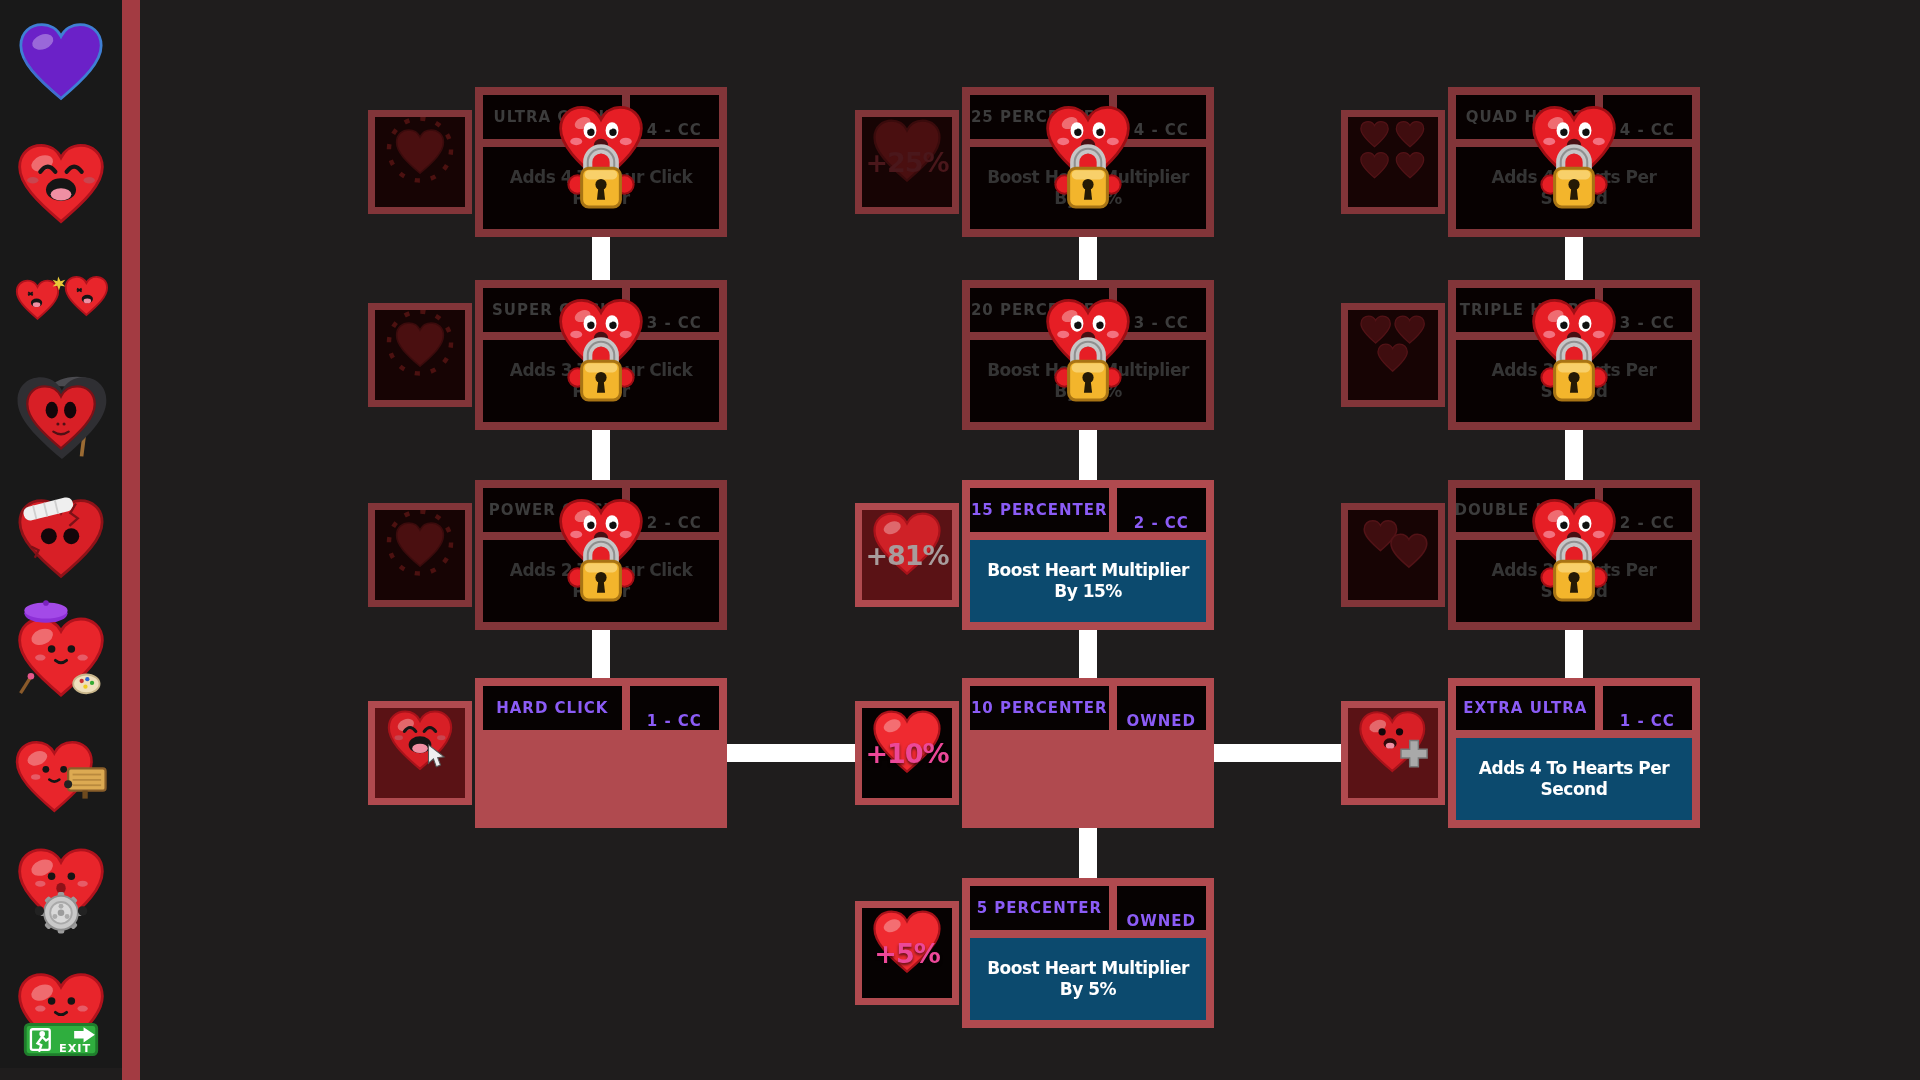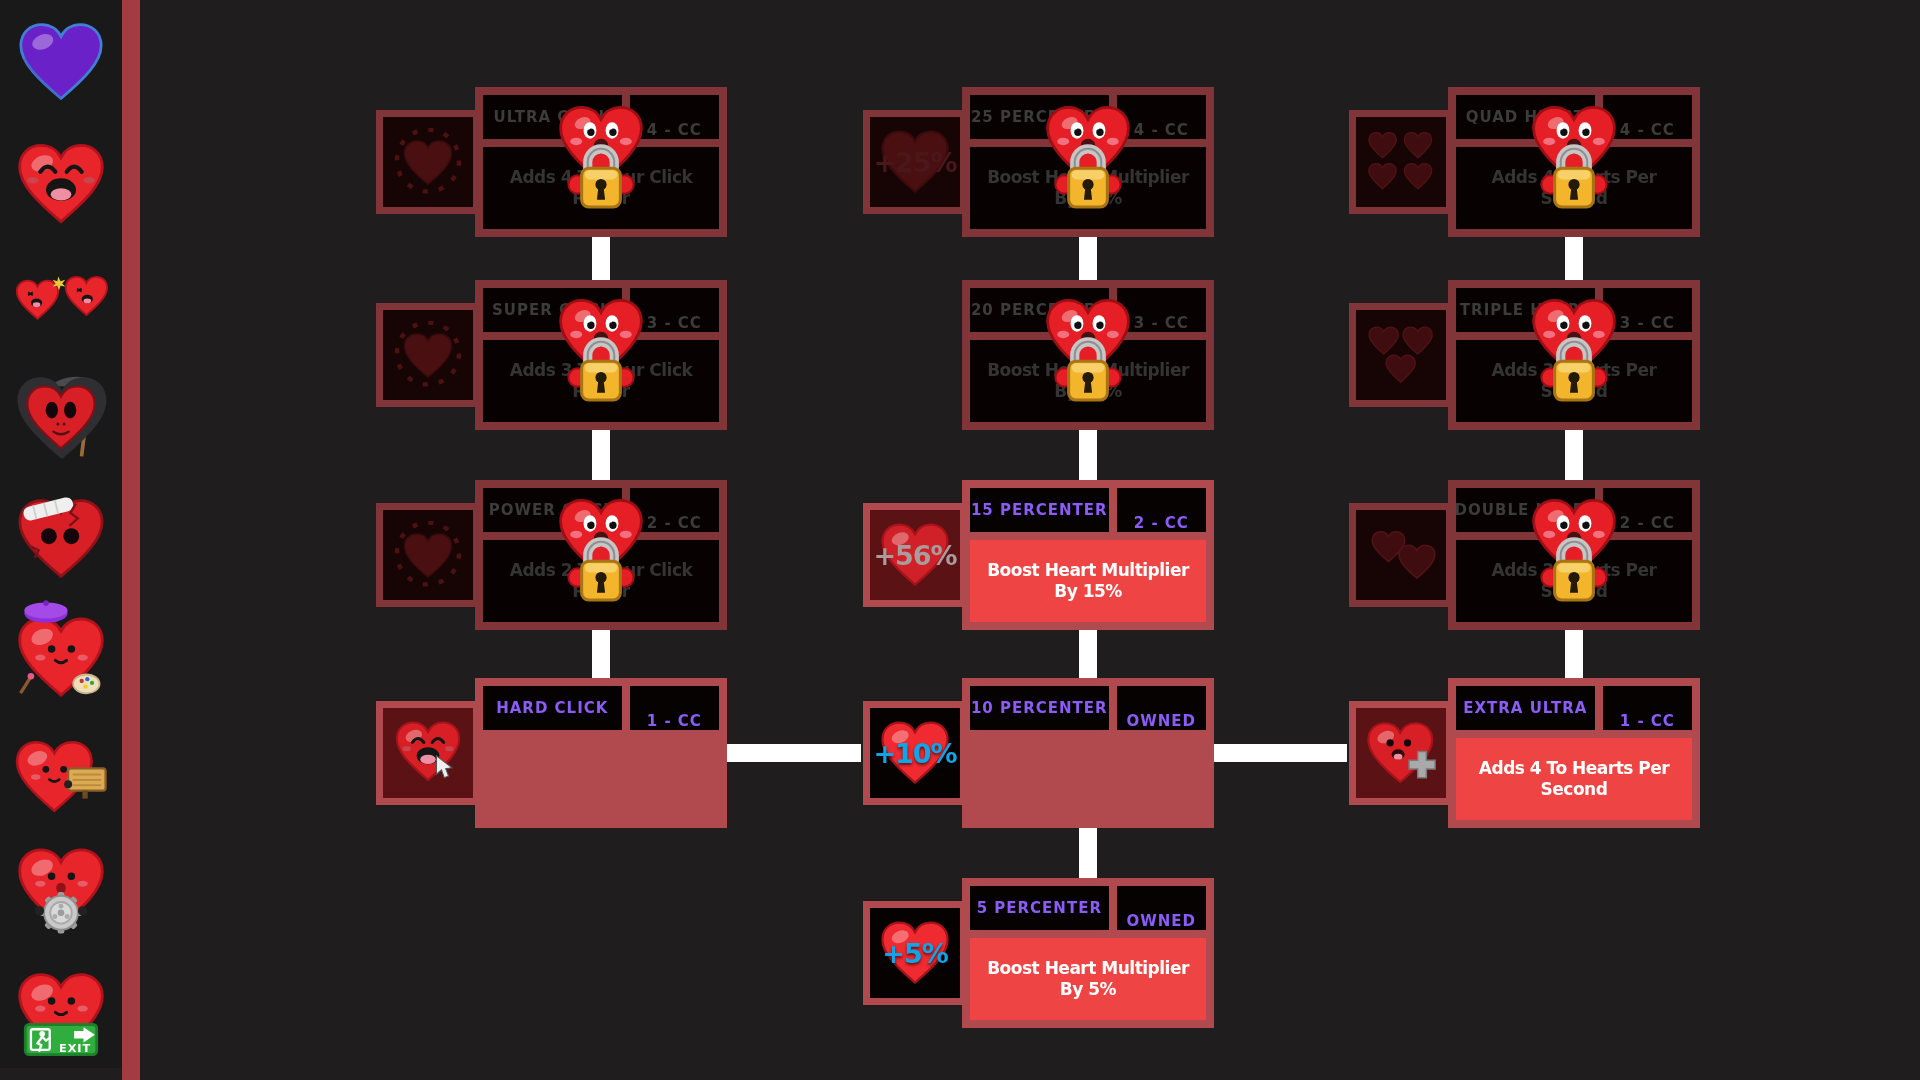--- a/index.html
+++ b/index.html
@@ -15,47 +15,47 @@
   
   .tree{position:absolute;inset:0;}
   .connector{position:absolute;background:var(--connector,#fff);z-index:1;}
 
   .node{position:absolute;width:252px;height:150px;z-index:2;}
   .card{position:absolute;inset:0;background:var(--frame);padding:8px;box-sizing:border-box;
         display:flex;flex-direction:column;gap:8px;cursor:pointer;}
   .hdr{display:flex;gap:8px;height:44px;flex:none;}
   .title-box{flex:1.55;background:#060202;display:flex;align-items:center;justify-content:center;overflow:hidden;}
   .cost-box{flex:1;background:#060202;display:flex;align-items:flex-end;justify-content:center;overflow:hidden;}
-  .body-box{flex:1;background:#ef4444;display:flex;align-items:center;justify-content:center;
+  .body-box{flex:1;background:#0c4a6e;display:flex;align-items:center;justify-content:center;
             text-align:center;padding:2px 4px;}
   .t-title,.t-cost{font-weight:bold;font-size:15px;letter-spacing:1px;color:#8b5cf6;white-space:nowrap;}
   .t-desc{font-weight:bold;font-size:17px;letter-spacing:-0.5px;line-height:1.25;color:#fff;max-width:228px;}
 
   .icon-box{position:absolute;left:-107px;top:23px;width:104px;height:104px;box-sizing:border-box;
-            border:7px solid var(--frame);display:flex;align-items:center;justify-content:center;margin-left:8px;}
+            border:7px solid var(--frame);display:flex;align-items:flex-start;justify-content:center;}
   .icon-wrap{width:74px;height:68px;display:block;}
   .icon-wrap svg{width:100%;height:100%;display:block;}
   .icon-label{position:absolute;inset:0;display:flex;align-items:center;justify-content:center;
               font-weight:bold;font-size:27px;letter-spacing:-1px;pointer-events:none;}
 
   .lock{position:absolute;left:50%;top:14px;transform:translateX(-50%);width:102px;height:116px;z-index:4;}
   .lock svg{width:100%;height:100%;display:block;}
 
   
   .n-available,.n-owned{--frame:var(--frameOn,#b04a4f);}
   .n-locked{--frame:var(--frameOff,#823539);}
   .n-locked .t-title,.n-locked .t-cost{color:#3c3c3c;}
   .n-locked .t-desc{color:#343434;}
   .n-locked .title-box,.n-locked .cost-box,.n-locked .body-box{background:#070101;}
   .n-available .icon-box{background:#5a1215;}
   .n-owned .icon-box{background:#060202;}
   .n-locked .icon-box{background:#170404;}
   .n-locked .icon-label{color:#4a171b;}
   .n-available .icon-label{color:#a89c9c;}
-  .n-owned .icon-label{color:#0ea5e9;text-shadow:0 2px 3px rgba(0,0,0,.6);}
+  .n-owned .icon-label{color:#ec4899;text-shadow:0 2px 3px rgba(0,0,0,.6);}
 </style>
 </head>
 <body>
 
 <div class="screen">
   <aside class="sidebar" id="sidebar">
       <div class="side-item" style="top: 20px; height: 84px;">
         <svg viewBox="0 0 100 92" xmlns="http://www.w3.org/2000/svg">
           <path d="M50 86C24 64 6 46 6 28 6 13 17 5 29 5c9 0 17 5 21 13 4-8 12-13 21-13 12 0 23 8 23 23 0 18-18 36-44 58Z" fill="#6b21c8" stroke="#3f7fd4" stroke-width="3"></path>
           <ellipse cx="30" cy="24" rx="12" ry="8" fill="#fff" opacity=".32" transform="rotate(-22 30 24)"></ellipse>
@@ -507,21 +507,21 @@
     </div>
   </div>
       <div class="node n-available" style="left: 962px; top: 480px;">
     <div class="icon-box">
       <span class="icon-wrap">
             <svg viewBox="0 0 100 92" xmlns="http://www.w3.org/2000/svg">
               <path d="M50 86C24 64 6 46 6 28 6 13 17 5 29 5c9 0 17 5 21 13 4-8 12-13 21-13 12 0 23 8 23 23 0 18-18 36-44 58Z" fill="#cf2127" stroke="#a8121a" stroke-width="3"></path>
               <ellipse cx="30" cy="24" rx="12" ry="8" fill="#fff" opacity=".32" transform="rotate(-22 30 24)"></ellipse>
             </svg>
           </span>
-      <span class="icon-label">+56%</span>
+      <span class="icon-label">+81%</span>
     </div>
     <div class="card">
       <div class="hdr">
         <div class="title-box">
           <span class="t-title">15 PERCENTER</span>
         </div>
         <div class="cost-box">
           <span class="t-cost">2 - CC</span>
         </div>
       </div>

